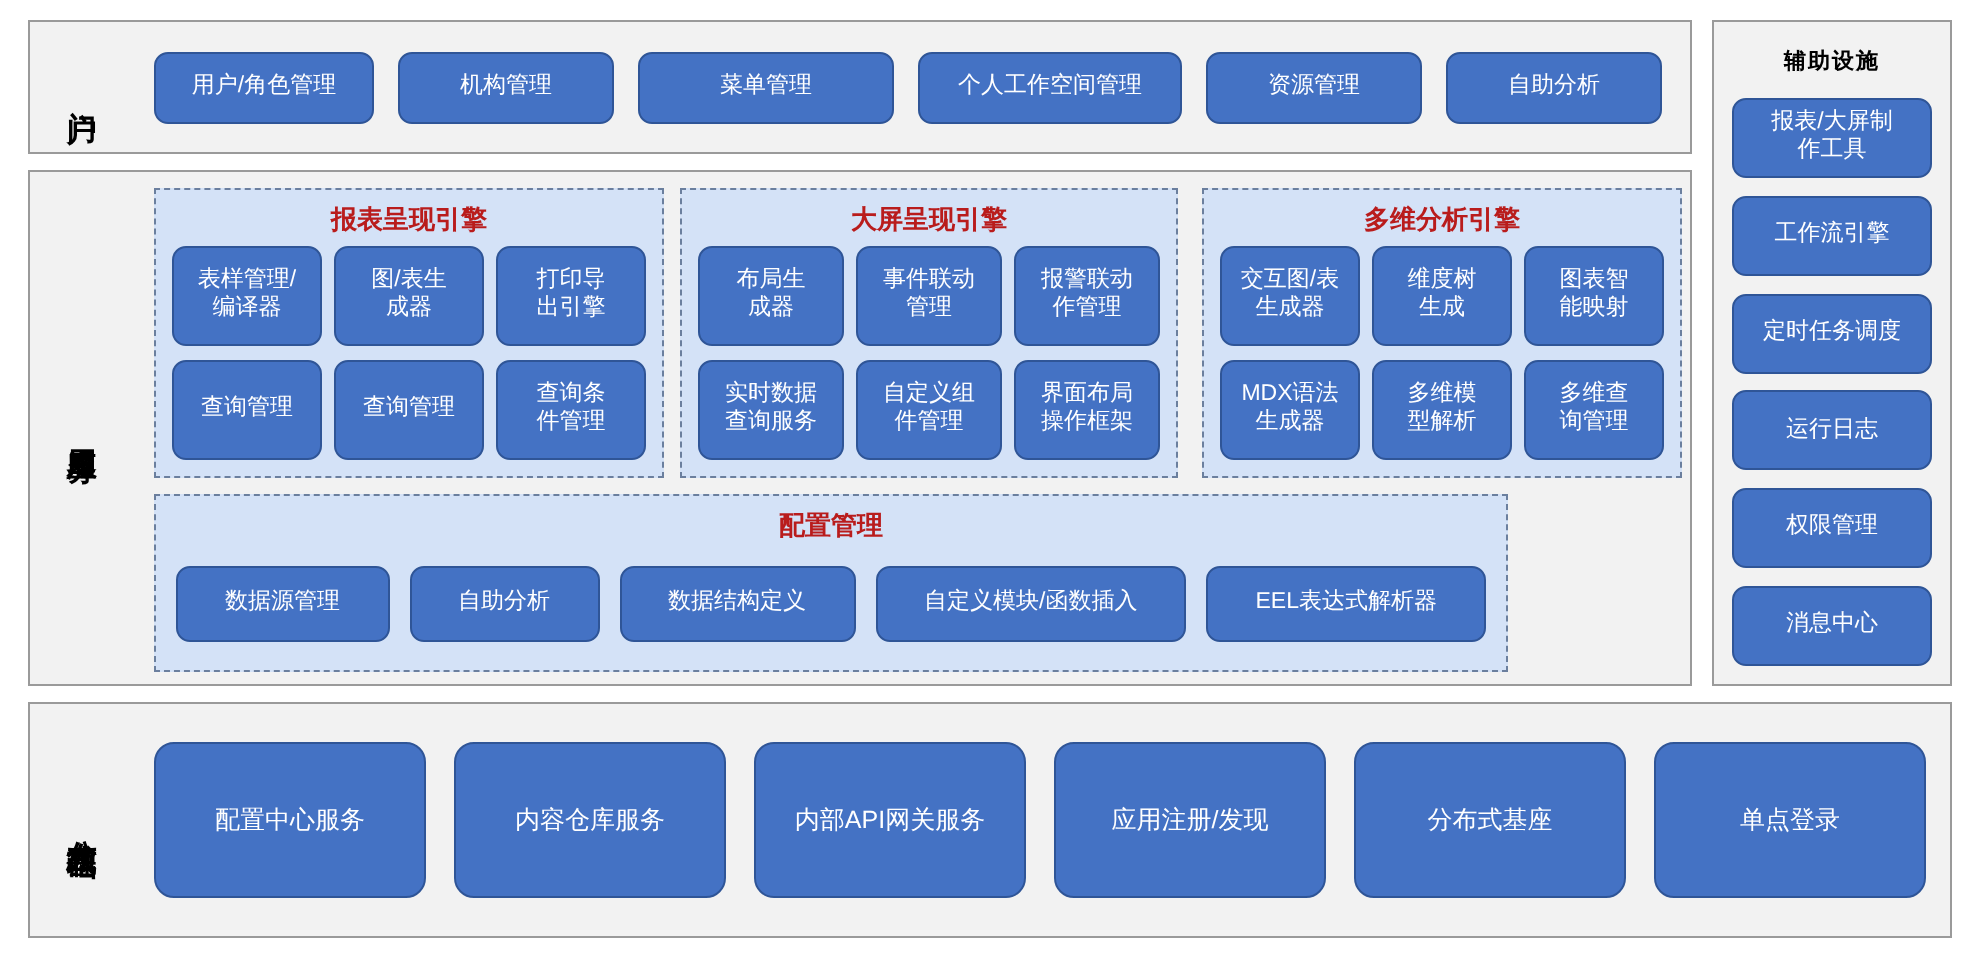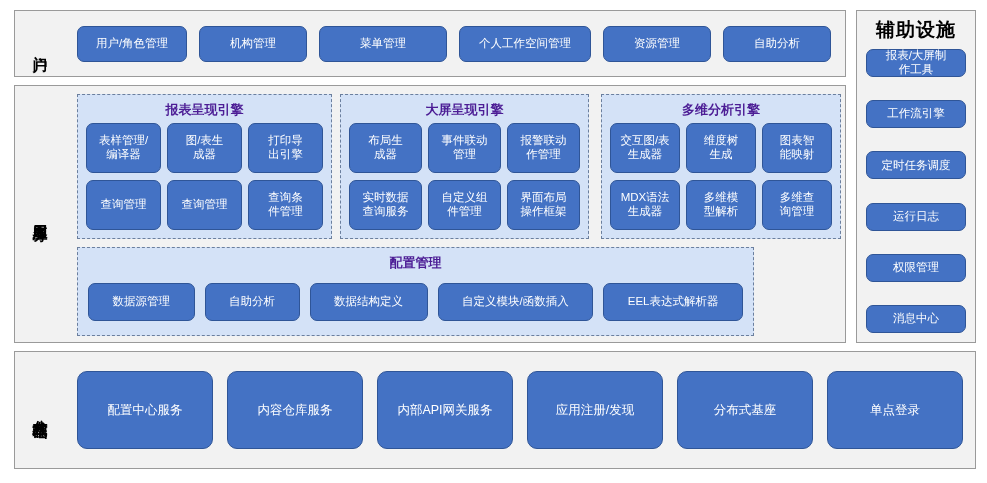--- a/index.html
+++ b/index.html
@@ -112,36 +112,36 @@
   #aux-title {
     position: absolute;
     left: 0;
     right: 0;
     top: 8px;
     height: 22px;
     display: flex;
     align-items: center;
     justify-content: center;
     font-weight: bold;
-    font-size: 19px;
+    font-size: 11px;
     letter-spacing: 1px;
     color: #000000;
   }
   #aux-list {
     position: absolute;
     left: 9px;
     right: 9px;
     top: 38px;
     bottom: 9px;
     display: flex;
     flex-direction: column;
     justify-content: space-between;
   }
   #aux-list .btn {
-    height: 28px;
+    height: 40px;
   }
 
   
   #app-frame {
     left: 14px;
     top: 85px;
     width: 832px;
     height: 258px;
   }
   #app-inner {
@@ -163,21 +163,21 @@
     position: absolute;
     left: 0;
     right: 0;
     top: 6px;
     height: 18px;
     display: flex;
     align-items: center;
     justify-content: center;
     font-size: 13px;
     font-weight: bold;
-    color: #4c1d95;
+    color: #b91c1c;
   }
   .panel-grid {
     position: absolute;
     left: 8px;
     right: 8px;
     top: 28px;
     bottom: 8px;
     display: grid;
     grid-template-columns: repeat(3, 1fr);
     grid-template-rows: repeat(2, 1fr);

